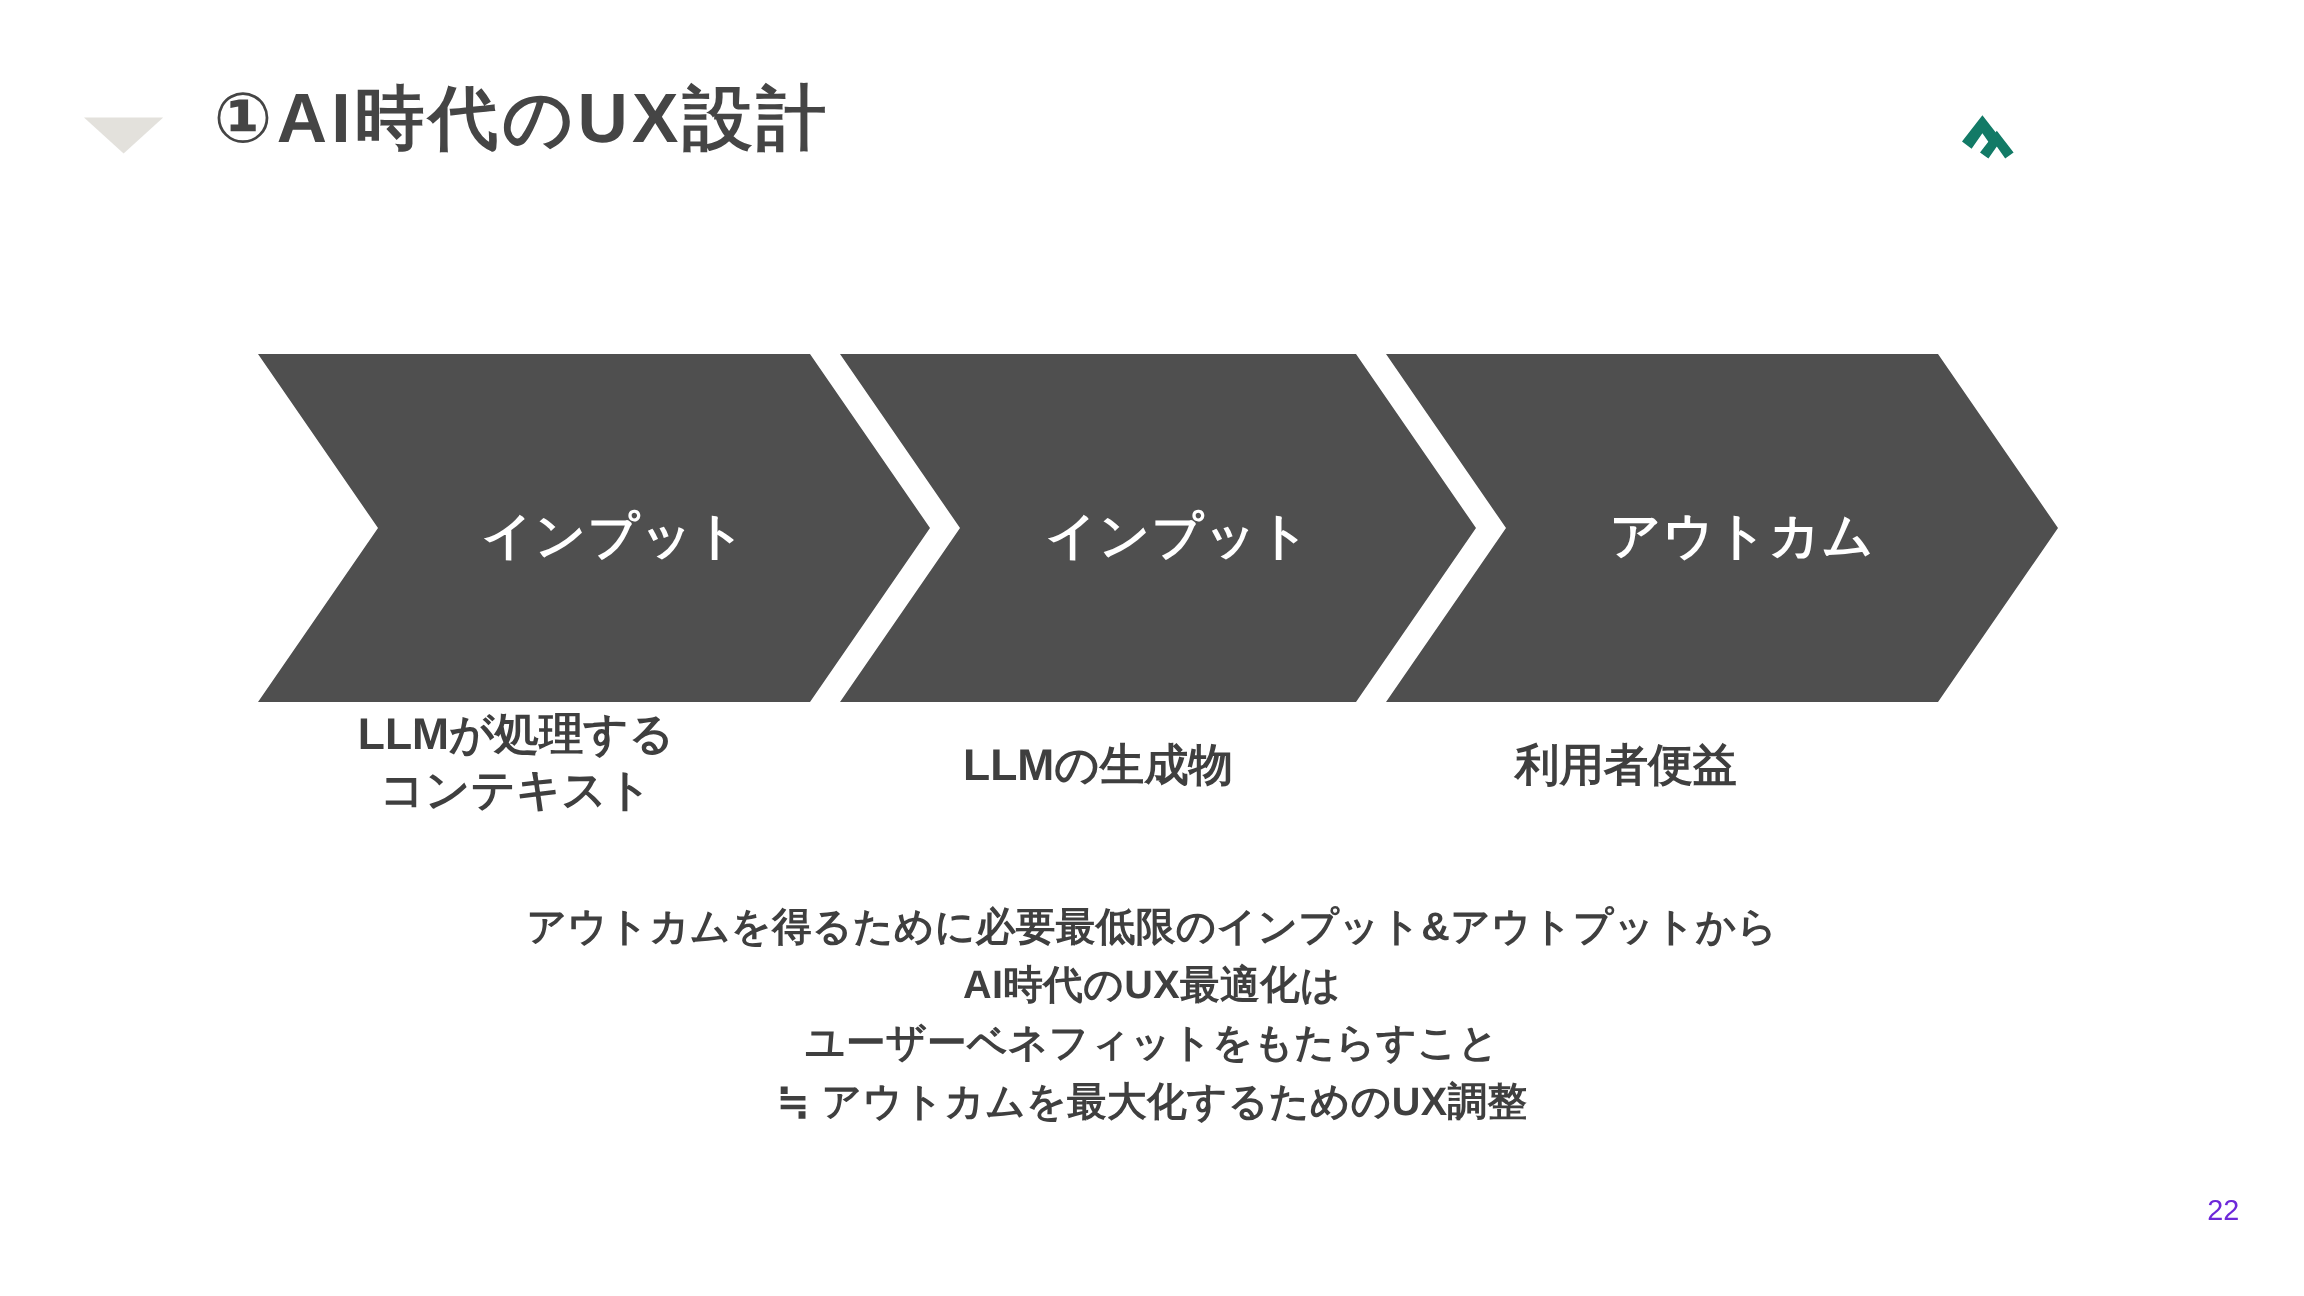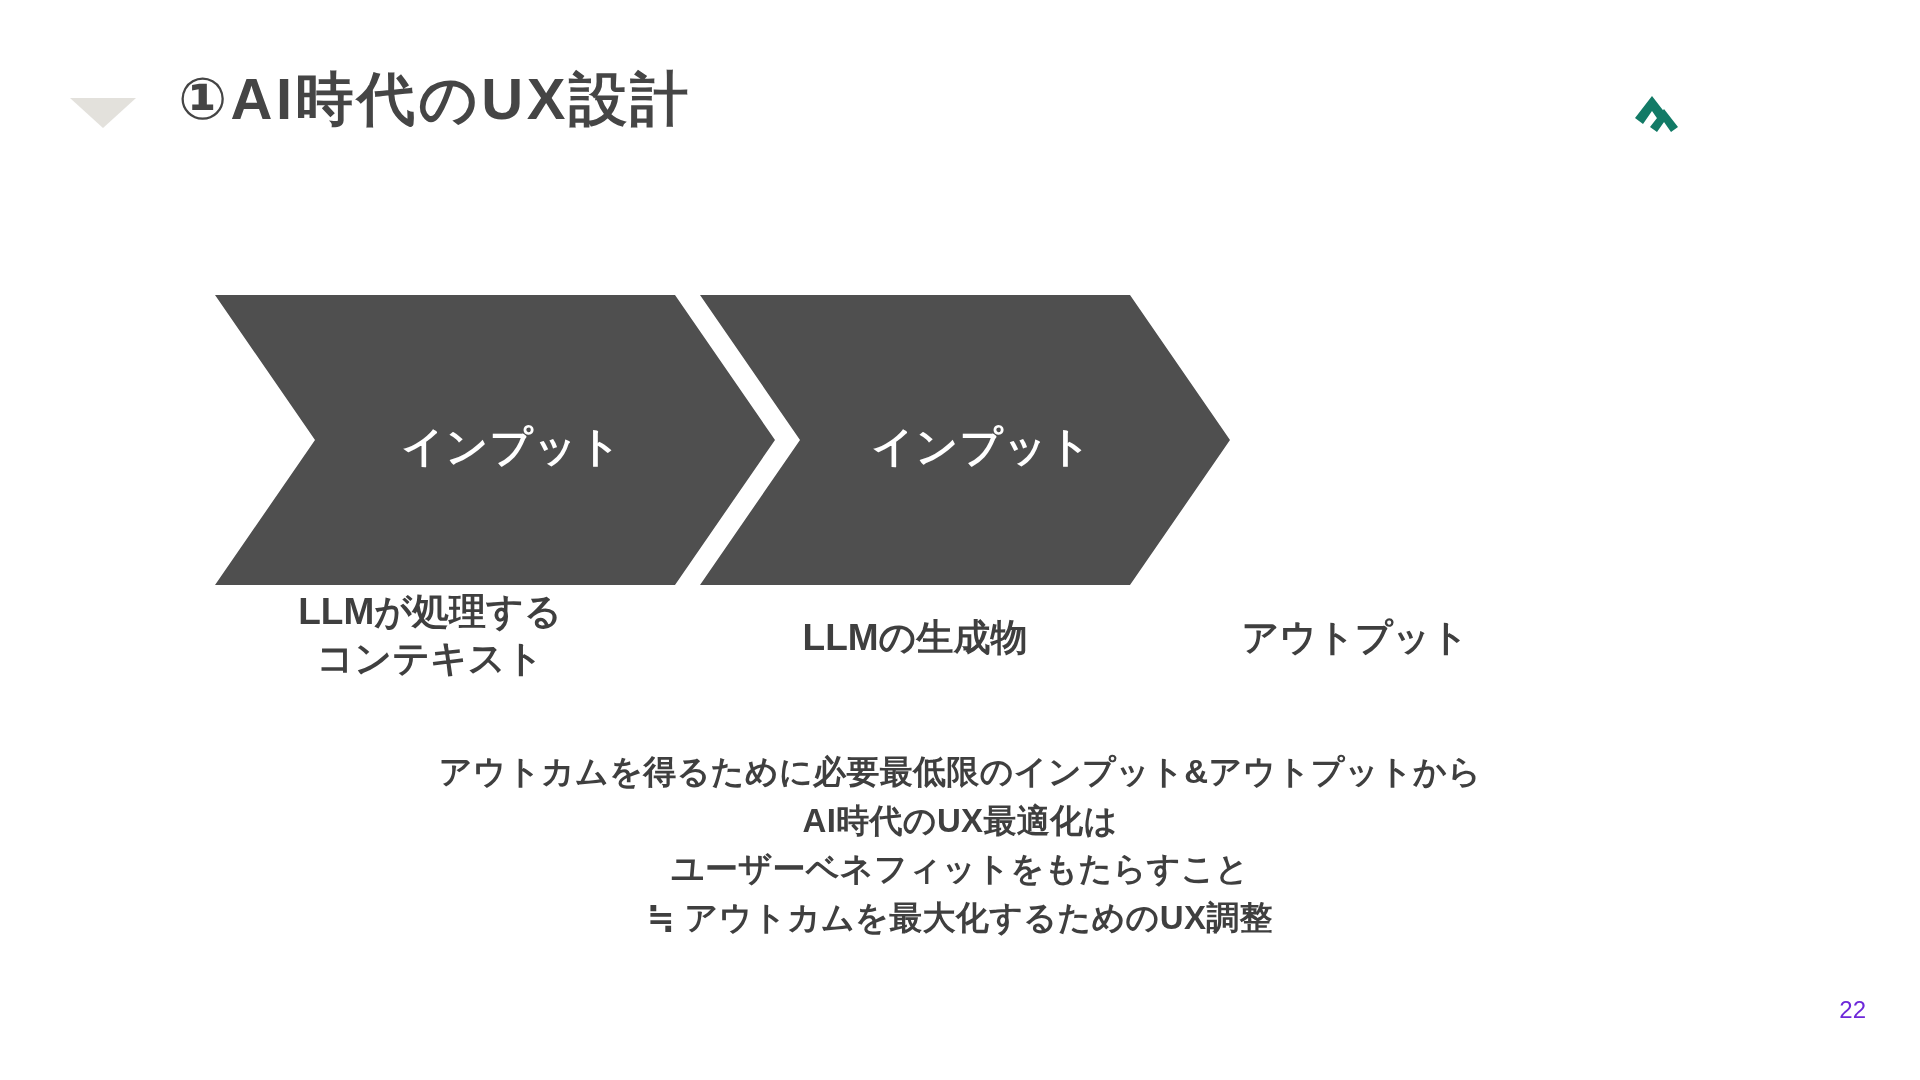--- a/index.html
+++ b/index.html
@@ -155,27 +155,30 @@
     </div>
   </div>
 
   <div class="chevron-row">
     <div class="chevron chevron-1">
       <span class="chevron-label">インプット</span>
     </div>
     <div class="chevron chevron-2">
       <span class="chevron-label">インプット</span>
     </div>
+    <div class="chevron chevron-3">
+      <span class="chevron-label">アウトカム</span>
+    </div>
   </div>
 
   <div class="captions">
     <div class="caption caption-2">LLMの生成物</div>
     <div class="caption caption-1">LLMが処理する
 コンテキスト</div>
-    <div class="caption caption-3">アウトプット</div>
+    <div class="caption caption-3">利用者便益</div>
   </div>
 
   <div class="summary">
     <span class="summary-line">アウトカムを得るために必要最低限のインプット&amp;アウトプットから</span>
     <span class="summary-line">AI時代のUX最適化は</span>
     <span class="summary-line">ユーザーベネフィットをもたらすこと</span>
     <span class="summary-line">≒ アウトカムを最大化するためのUX調整</span>
   </div>
 
   <div class="page-number">22</div>

